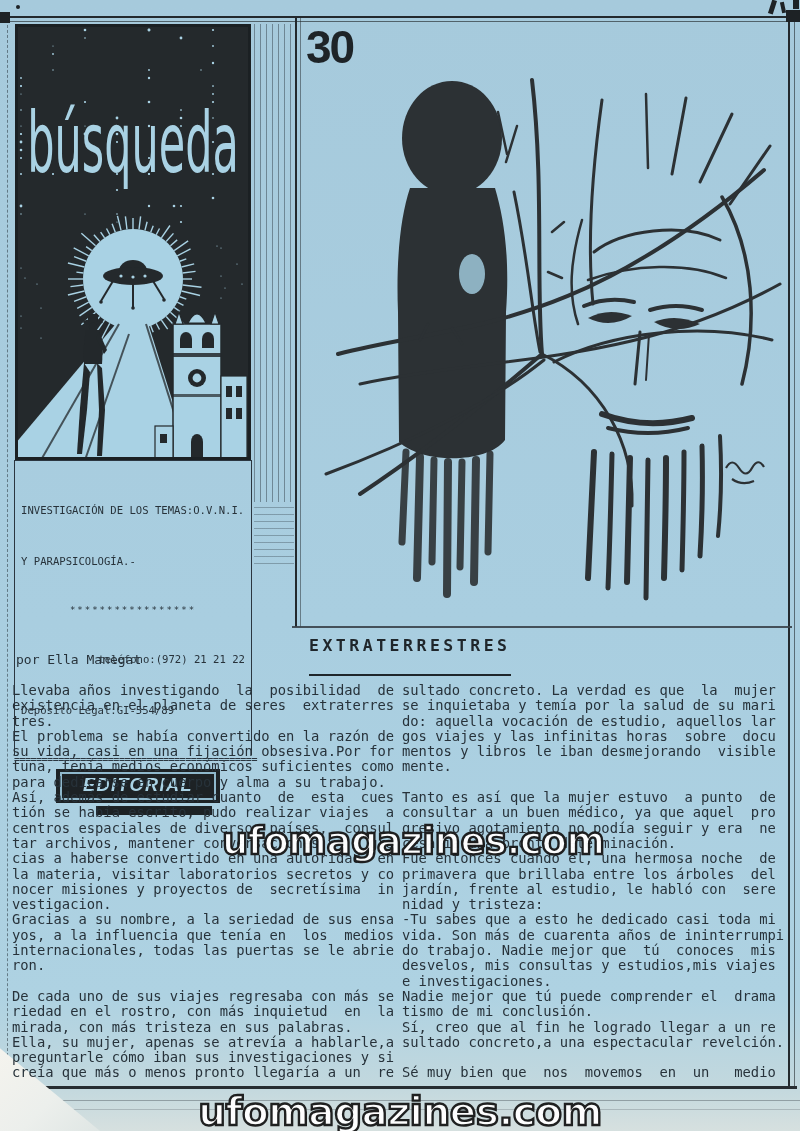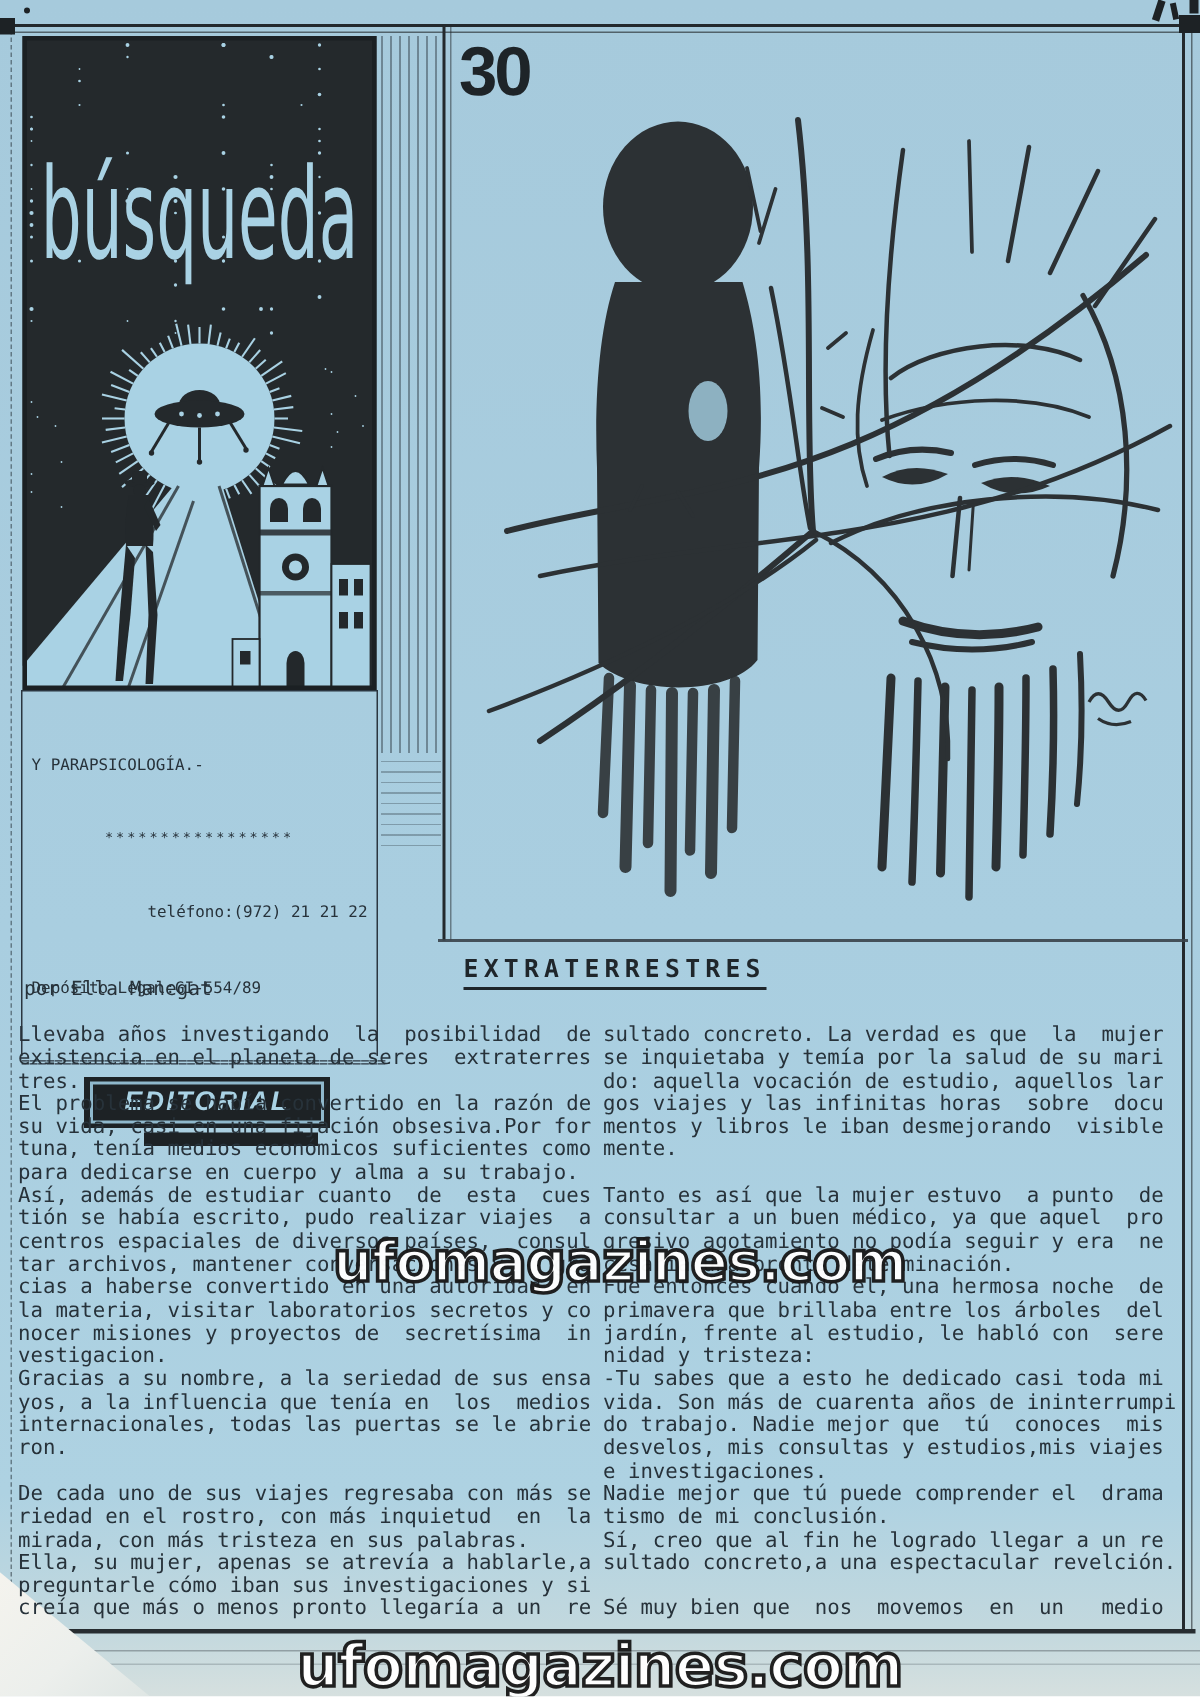--- a/index.html
+++ b/index.html
@@ -69,21 +69,21 @@
   .feature-box{left:302px;top:22px;width:486px;height:602px;}
   .feature-svg{display:block;width:486px;height:602px;}
   .issue-number{
     left:306px;top:24px;font-family:"Liberation Sans",sans-serif;
     font-weight:800;font-size:46px;line-height:46px;color:#1e2428;letter-spacing:-2px;
   }
   
   .article-heading{
     left:309px;top:636px;color:#1f262b;
     font-family:"DejaVu Sans Mono","Liberation Mono",monospace;font-weight:700;
-    font-size:16.5px;letter-spacing:3.5px;border-bottom:2.5px solid #1f262b;padding-bottom:3px;
+    font-size:16.5px;letter-spacing:3.5px;border-bottom:2.5px solid #1f262b;padding-bottom:19px;
   }
   .byline{
     left:16px;top:652px;color:#27323a;
     font-family:"DejaVu Sans Mono",monospace;font-size:13px;
   }
   .column{
     top:683px;color:#27323a;white-space:pre;
     font-family:"DejaVu Sans Mono","Liberation Mono",monospace;
     font-size:13.8px;line-height:15.3px;
   }
@@ -318,20 +318,21 @@
         <rect x="221" y="362" width="6" height="11" fill="#23282b"></rect>
         <rect x="211" y="384" width="6" height="11" fill="#23282b"></rect>
         <rect x="221" y="384" width="6" height="11" fill="#23282b"></rect>
         <rect x="140" y="402" width="18" height="34" fill="#a9d2e4" stroke="#23282b" stroke-width="1.2"></rect>
         <rect x="145" y="410" width="7" height="9" fill="#23282b"></rect>
       </g>
       <rect x="1.5" y="1.5" width="233" height="433" fill="none" stroke="#1b2023" stroke-width="3"></rect>
     </svg>
 
     <div class="cover-info">
+      <div>INVESTIGACIÓN DE LOS TEMAS:O.V.N.I.</div>
       <div>Y PARAPSICOLOGÍA.-</div>
       <div class="stars-row">*****************</div>
       <div class="info-center">teléfono:(972) 21 21 22</div>
       <div>Depósito Legal:GI-554/89</div>
     </div>
     <div class="sep-row">============================================</div>
 
     <div class="editorial-badge">
       <div class="editorial-inner">EDITORIAL</div>
     </div>

